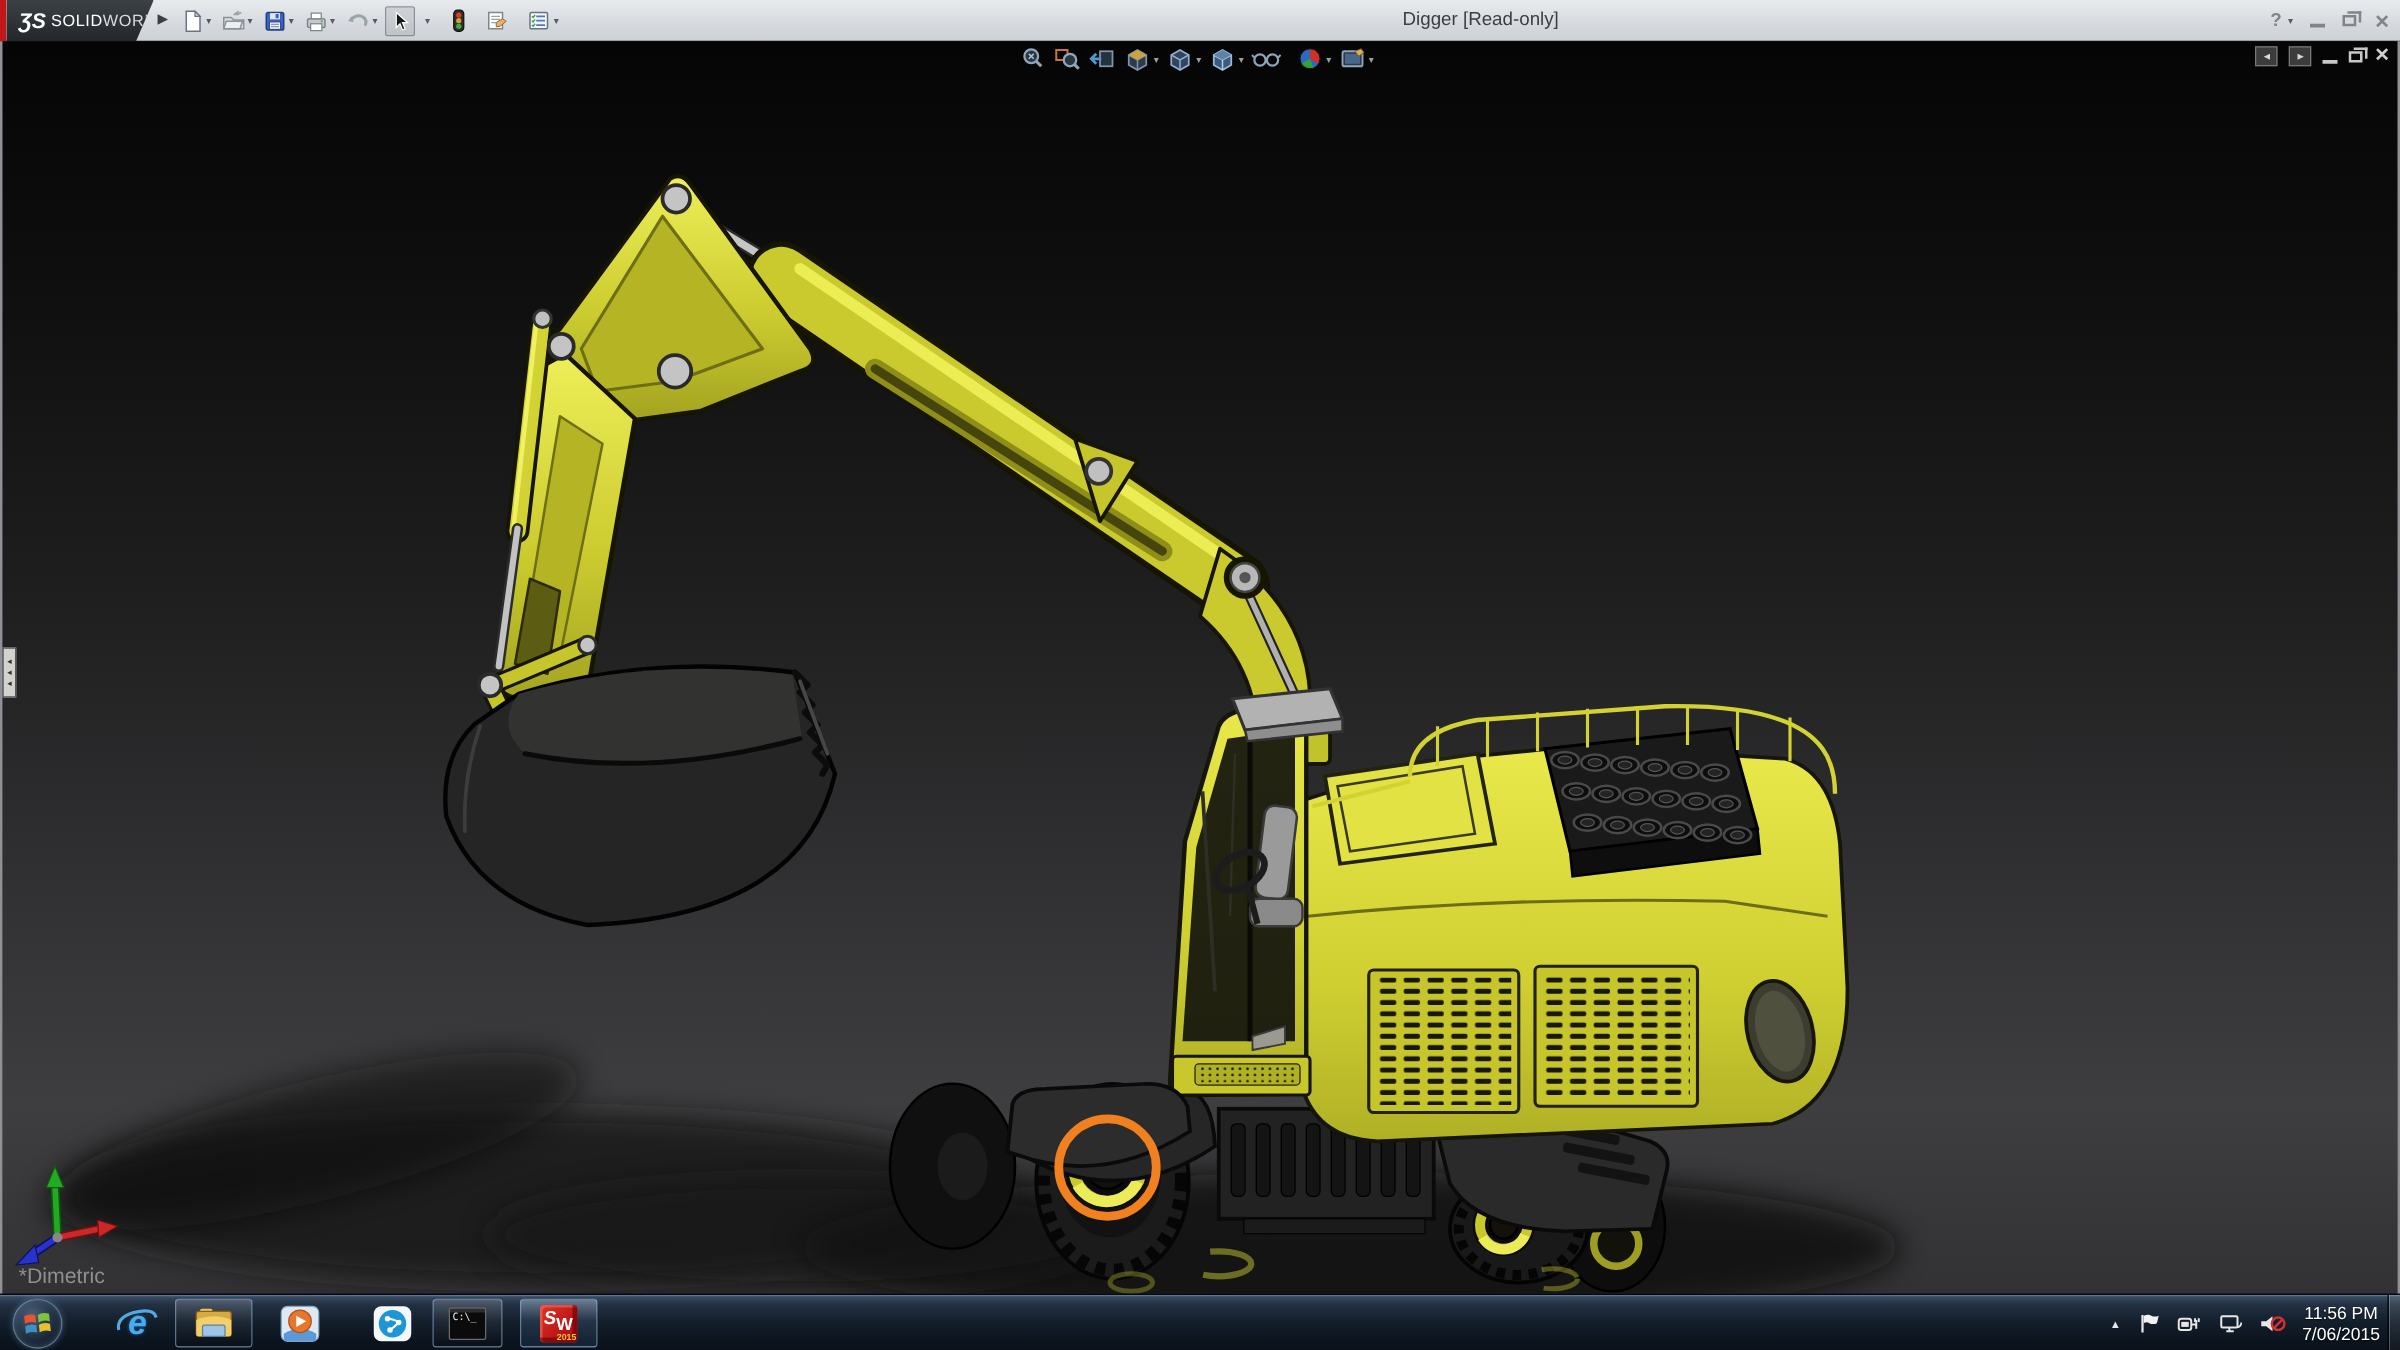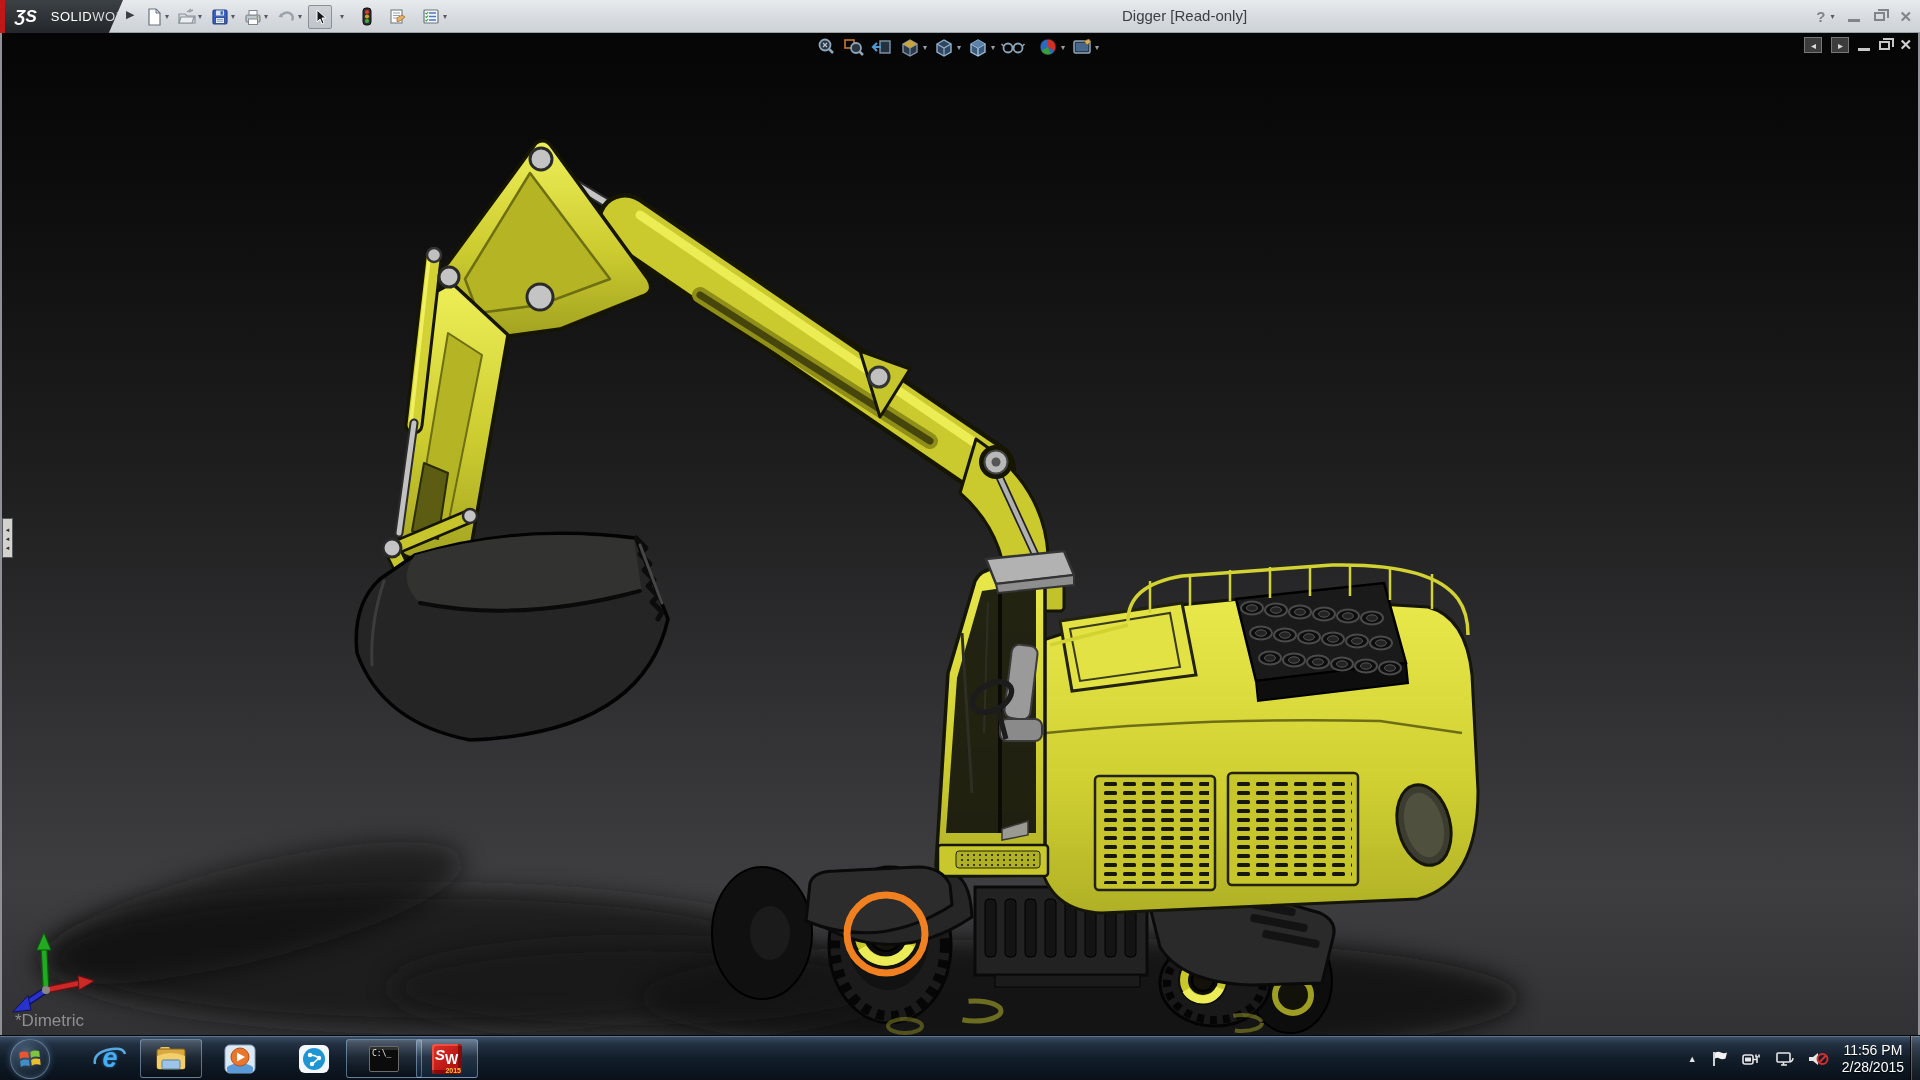--- a/index.html
+++ b/index.html
@@ -9,21 +9,21 @@
 
   
   .titlebar { position:absolute; top:0; left:0; width:1920px; height:33px;
     background:linear-gradient(#e8ebee, #d6dade 60%, #cdd2d7);
     border-bottom:1px solid #9aa0a6; }
   .red-strip { position:absolute; left:0; top:0; width:5px; height:33px; background:#c01818; }
   .logo-banner { position:absolute; left:5px; top:0; height:33px; width:118px;
     background:linear-gradient(#3c4146, #23272b);
     clip-path:polygon(0 0, 100% 0, 88% 100%, 0 100%);
     display:flex; align-items:center; padding-left:10px; color:#fff; }
-  .brand-mark { font-size:17px; font-weight:bold; font-style:italic; margin-right:14px; }
+  .brand-mark { font-size:17px; font-weight:bold; font-style:italic; margin-right:4px; }
   .brand-solid { font-size:13px; font-weight:normal; letter-spacing:.5px; }
   .brand-works { font-size:13px; font-weight:300; color:#d8dbde; letter-spacing:.5px; }
   .menu-expand { position:absolute; left:126px; top:8px; font-size:11px; color:#3a3f44; }
   .tb-tools { position:absolute; left:142px; top:2px; height:29px; display:flex; align-items:center; }
   .tbtn { display:flex; align-items:center; padding:2px 2px; margin-right:3px; border:1px solid transparent; border-radius:2px; }
   .tbtn svg { display:block; }
   .tbtn.pressed { background:linear-gradient(#cfd3d8,#bfc4ca); border:1px solid #8a9096; }
   .dd { font-size:8px; color:#555b61; margin-left:2px; }
   .dd.dk { color:#9aa0a4; }
   .win-title { position:absolute; left:1122px; top:0; height:31px; display:flex; align-items:center;
@@ -570,21 +570,21 @@
       <svg width="34" height="32" viewBox="0 0 34 32">
         <rect x="2" y="2" width="30" height="28" rx="6" fill="#f4f8fb"></rect>
         <circle cx="17" cy="16" r="11" fill="#1f96d4"></circle>
         <circle cx="13" cy="12" r="2.2" fill="#fff"></circle>
           <circle cx="22" cy="15" r="2.2" fill="#fff"></circle>
           <circle cx="15" cy="21" r="2.2" fill="#fff"></circle>
         <path d="M13 12 Q18 12 22 15 Q18 19 15 21" fill="none" stroke="#fff" stroke-width="1.6"></path>
       </svg>
     </div>
 
-    <div class="tapp framed" style="left:346px; width:76px;">
+    <div class="tapp framed" style="left:346px; width:56px;">
       <div class="cmd-face"><span>C:\_</span></div>
     </div>
 
     <div class="tapp framed active" style="left:416px; width:62px;">
       <div class="sw-cube">
         <span class="sw-s">S</span>
         <span class="sw-w">W</span>
         <span class="sw-year">2015</span>
       </div>
     </div>
@@ -606,19 +606,19 @@
           <path d="M7 15 h6 M9.5 12 v3" stroke="#e6e6e6" stroke-width="1.6"></path>
           <path d="M16 12 q3 -1 3 -4" stroke="#e6e6e6" stroke-width="1.4" fill="none"></path>
         </svg>
       <svg width="22" height="18" viewBox="0 0 22 18">
           <path d="M2 7 h4 l5 -4 v12 l-5 -4 h-4 z" fill="#e6e6e6"></path>
           <circle cx="15.5" cy="9" r="5" fill="none" stroke="#d03030" stroke-width="2"></circle>
           <line x1="12.2" y1="12.5" x2="19" y2="5.5" stroke="#d03030" stroke-width="2"></line>
         </svg>
       <div class="clock">
         <div>11:56 PM</div>
-        <div>2/28/2015</div>
+        <div>7/06/2015</div>
       </div>
     </div>
     <div class="show-desktop"></div>
   </div>
 
 </div>
 
 </body></html>

